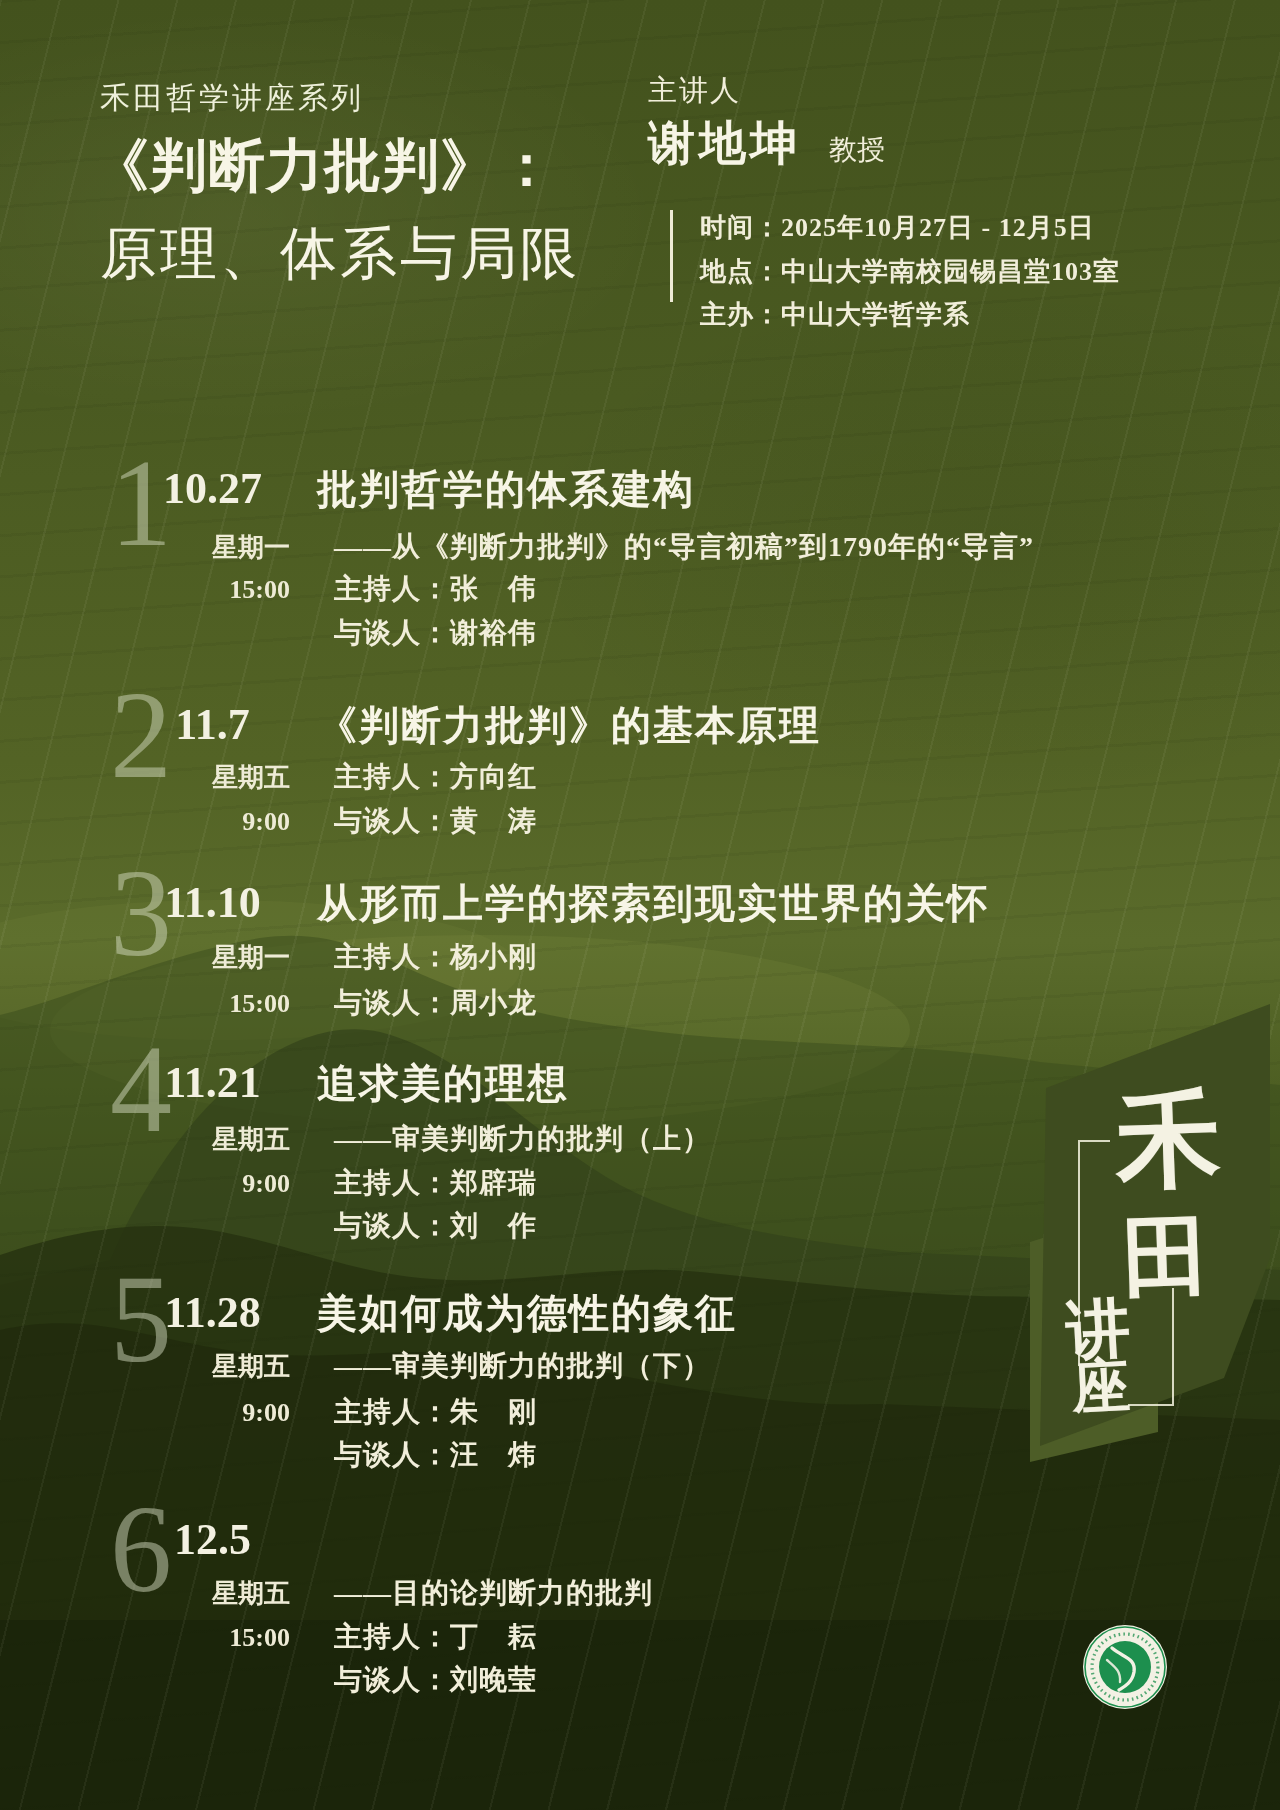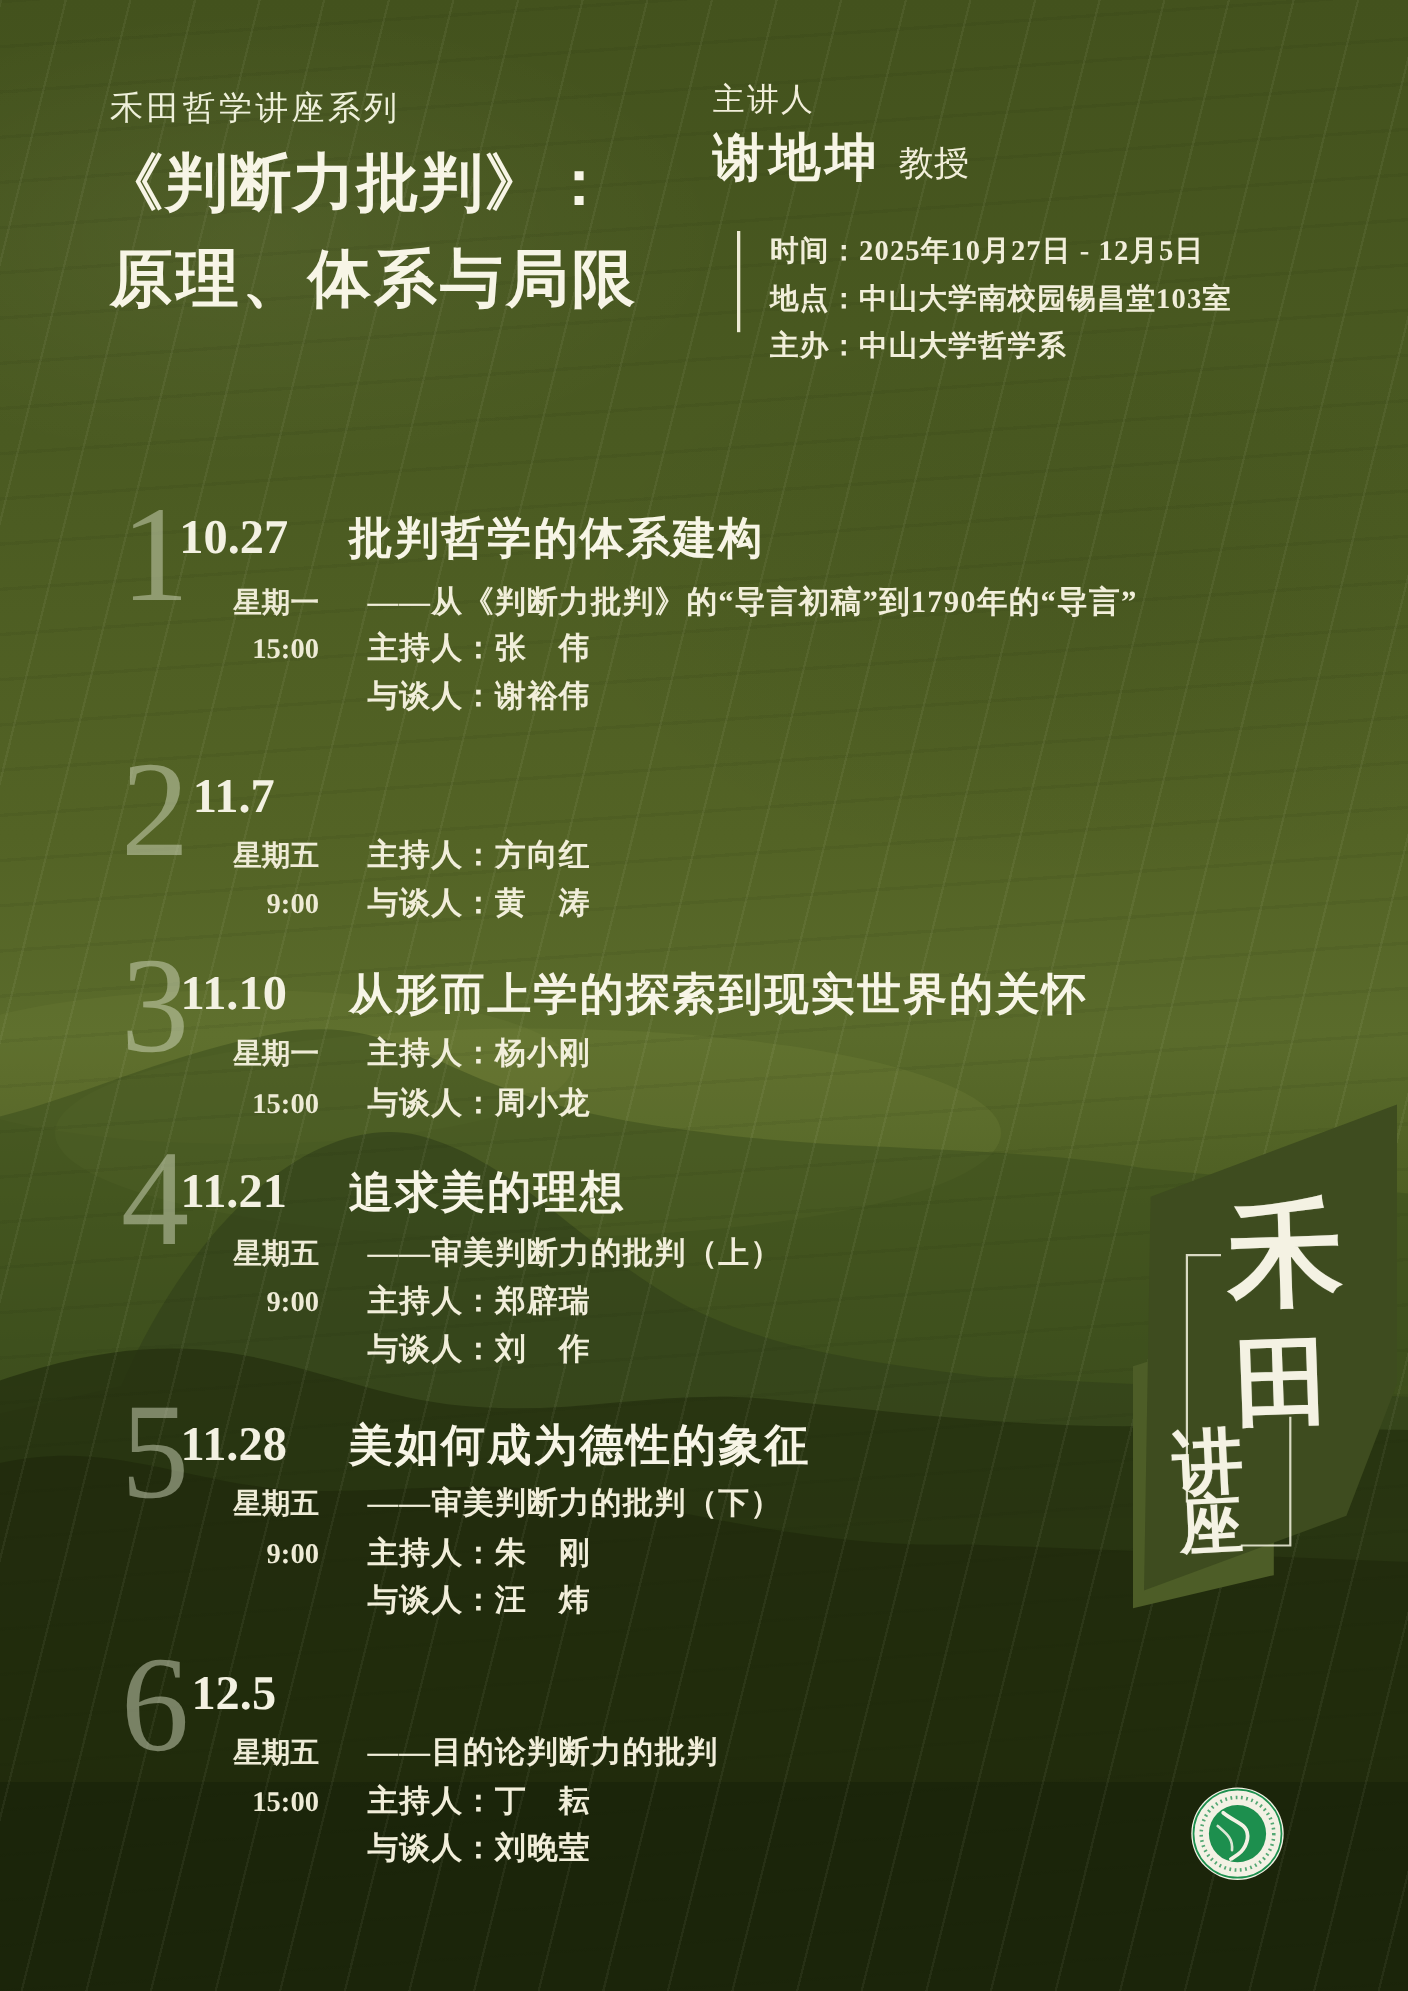--- a/index.html
+++ b/index.html
@@ -16,25 +16,25 @@
     background:
       repeating-linear-gradient(104deg, rgba(255,255,230,.05) 0 2px, rgba(0,0,0,0) 2px 57px),
       repeating-linear-gradient(176deg, rgba(20,30,5,.06) 0 3px, rgba(0,0,0,0) 3px 41px),
       radial-gradient(620px 300px at 18% 12%, rgba(255,255,210,.05), rgba(0,0,0,0) 70%),
       radial-gradient(700px 380px at 78% 30%, rgba(10,20,0,.08), rgba(0,0,0,0) 70%);
   }
   
   .ink{color:#f1eeda;}
   .series{left:100px;top:78px;font-size:30px;letter-spacing:3px;color:#eef0da;}
   .title1{left:92px;top:128px;font-size:57px;font-weight:bold;letter-spacing:1px;color:#f7f5e6;}
-  .title2{left:100px;top:216px;font-size:57px;font-weight:bold;letter-spacing:3px;color:#f7f5e6;}
+  .title2{left:100px;top:216px;font-size:57px;font-weight:normal;letter-spacing:3px;color:#f7f5e6;}
   .spk-label{left:648px;top:71px;font-size:29px;letter-spacing:2px;}
   .spk-row{left:648px;top:112px;display:flex;align-items:baseline;}
   .spk-name{font-size:47px;font-weight:bold;letter-spacing:4px;color:#f7f5e6;}
-  .spk-deg{font-size:32px;margin-left:16px;}
+  .spk-deg{font-size:28px;margin-left:28px;}
   .vrule{left:670px;top:210px;width:3px;height:92px;background:#eeebd6;}
   .inforow{left:700px;font-size:26px;font-weight:bold;letter-spacing:1px;white-space:nowrap;}
   .inforow i{font-style:normal;}
   
   .lec{position:absolute;left:0;width:1100px;}
   .lec-num{
     position:absolute;left:96px;width:90px;text-align:center;
     font-size:124px;line-height:1;color:rgba(218,224,198,.48);font-weight:normal;
   }
   .lec-head{position:absolute;left:130px;top:0;display:flex;align-items:baseline;white-space:nowrap;}
@@ -119,20 +119,21 @@
   </div>
   <div class="lec-row" style="top:152px">
     <span class="side"></span><span class="det"><i>与谈人：</i><i>谢裕伟</i></span>
   </div>
 </div>
 
 <div class="lec" style="top:698px">
   <div class="lec-num" style="top:-24px">2</div>
   <div class="lec-head">
     <span class="lec-date">11.7</span>
+    <span class="lec-title">《判断力批判》的基本原理</span>
   </div>
   <div class="lec-row" style="top:60px">
     <span class="side">星期五</span><span class="det"><i>主持人：</i><i>方向红</i></span>
   </div>
   <div class="lec-row" style="top:104px">
     <span class="side">9:00</span><span class="det"><i>与谈人：</i><i>黄　涛</i></span>
   </div>
 </div>
 
 <div class="lec" style="top:876px">

